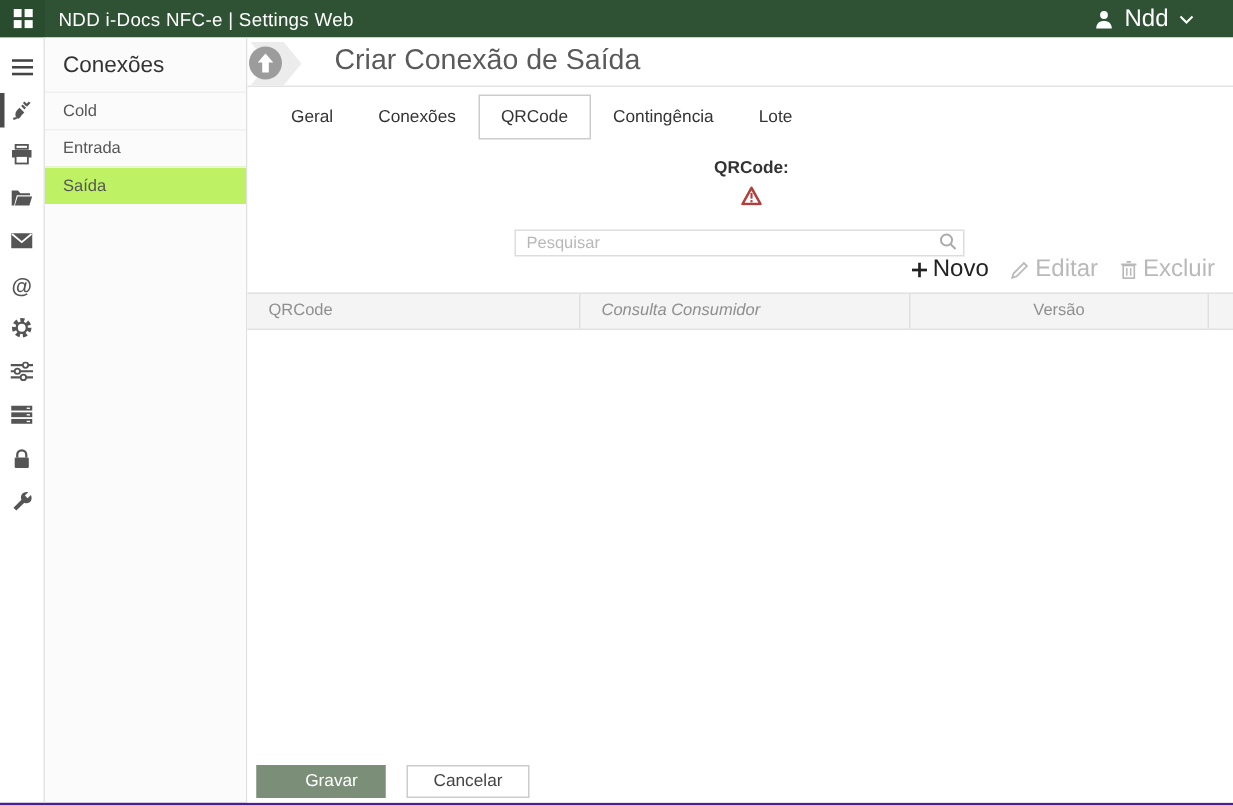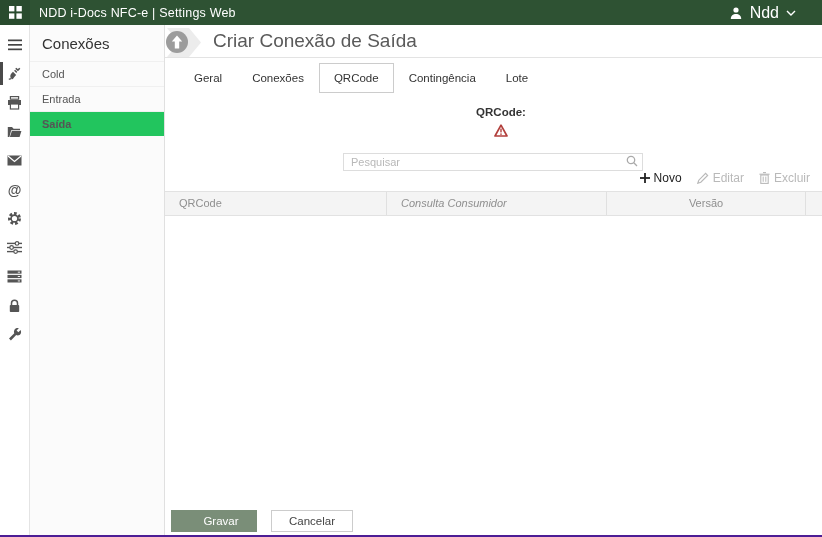--- a/index.html
+++ b/index.html
@@ -41,49 +41,49 @@
   .at-glyph { font-size:14px; font-weight:bold; color:#555; line-height:1; }
   
   .sidebar {
     width:135px; flex-shrink:0; background:#fbfbfb; border-right:1px solid #e0e0e0;
   }
   .sidebar-title { font-size:15px; color:#333; padding:10px 12px 9px 12px; }
   .sidebar-item {
     font-size:11px; color:#555; padding:0 12px; height:25px; line-height:25px;
     border-top:1px solid #f0f0f0; cursor:pointer;
   }
-  .sidebar-item.selected { background:#22c55e;font-weight:bold; }
+  .sidebar-item.selected { background:#bef264; }
   
   .main { flex:1; display:flex; flex-direction:column; position:relative; background:#fff; }
   .page-header {
     height:33px; border-bottom:1px solid #e3e3e3; display:flex; align-items:center;
     overflow:hidden; flex-shrink:0;
   }
   .page-header-icon { margin-left:0; margin-top:2px; flex-shrink:0; }
-  .page-title { font-size:19px; color:#5a5a5a; font-weight:400; margin-left:8px; white-space:nowrap; }
+  .page-title { font-size:19px; color:#5a5a5a; font-weight:400; margin-left:18px; white-space:nowrap; }
   
   .tabs { display:flex; margin:5px 0 0 14px; font-size:11.5px; color:#333; flex-shrink:0; }
   .tab { padding:8px 14px; border:1px solid transparent; cursor:pointer; white-space:nowrap; }
   .tab.active { border-color:#ccc; background:#fff; }
   
   .section-row {
     display:flex; align-items:center; gap:6px; margin:13px 0 4px 15px;
     font-size:11.5px; font-weight:bold; color:#333; flex-shrink:0;flex-direction:column;
   }
   
   .toolbar { display:flex; align-items:center; margin:11px 12px 0 11px; flex-shrink:0;flex-direction:column; }
   .search-wrap { position:relative; width:300px; }
   .search-input {
     width:100%; height:18px; border:1px solid #ddd; font-size:11px; color:#555;
     padding:0 22px 0 7px; outline:none; font-family:"Liberation Sans",sans-serif;
   }
   .search-input::placeholder { color:#b8b8b8; }
   .search-icon { position:absolute; right:5px; top:3px; }
   .toolbar-actions { margin-left:auto; display:flex; align-items:center; gap:15px; font-size:11px; }
-  .tool-btn { display:flex; align-items:center; gap:4px; cursor:pointer; background:none; border:none; font-size:12px; font-family:"Liberation Sans",sans-serif; padding:0; }
+  .tool-btn { display:flex; align-items:center; gap:4px; cursor:pointer; background:none; border:none; font-size:16px; font-family:"Liberation Sans",sans-serif; padding:0; }
   .tool-btn.enabled { color:#222; }
   .tool-btn.disabled { color:#b9b9b9; }
   
   .grid-header {
     display:flex; margin-top:6px; height:25px; background:#f4f4f4;
     border-top:1px solid #e2e2e2; border-bottom:1px solid #e2e2e2;
     font-size:11px; color:#8f8f8f; flex-shrink:0;
   }
   .grid-cell { line-height:23px; border-right:1px solid #e0e0e0; white-space:nowrap; overflow:hidden; }
   .gc-1 { width:222px; padding-left:14px; }

